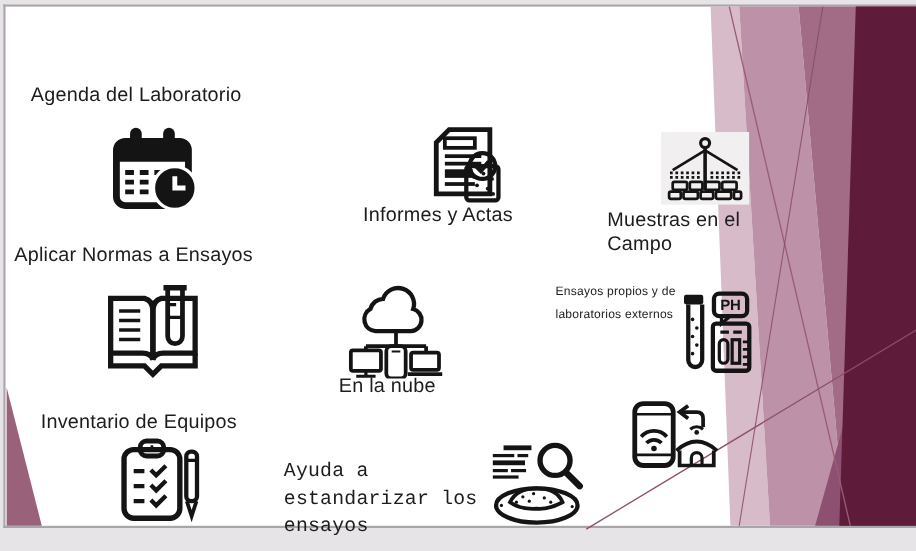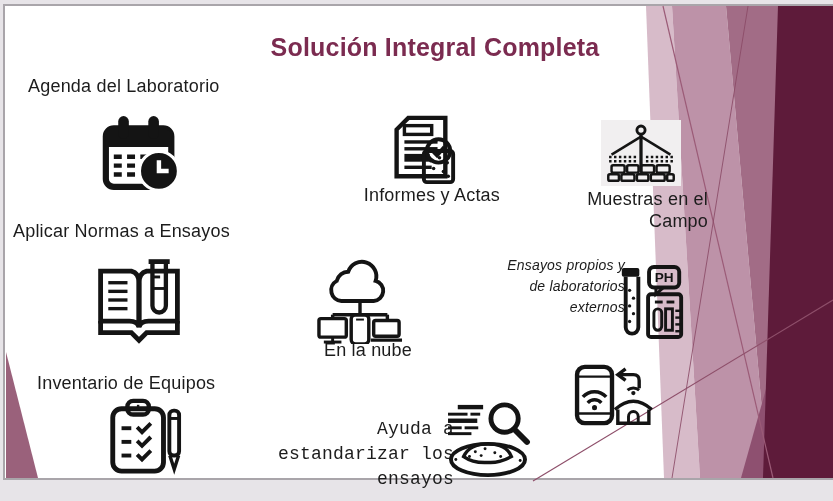--- a/index.html
+++ b/index.html
@@ -26,28 +26,28 @@
   .slide-title{
     left:190px;top:33px;width:490px;
     text-align:center;
     font-size:25px;font-weight:600;letter-spacing:.2px;
     color:var(--title-color,#7b2b50);
   }
   .label{
     font-size:18px;color:#1c1c1c;letter-spacing:.2px;
     white-space:nowrap;
   }
-  .label.wrap{white-space:normal;text-align:right;}
+  .label.wrap{white-space:normal;text-align:left;}
   .lbl-agenda{left:28px;top:76px;text-align:right;}
   .lbl-normas{left:13px;top:221px;}
   .lbl-inventario{left:37px;top:373px;}
   .lbl-informes{left:330px;top:185px;width:170px;}
   .lbl-muestras{left:552px;top:188px;width:156px;line-height:22px;}
   .lbl-nube{left:308px;top:340px;width:104px;}
-  .lbl-ensayos{left:505px;top:255px;width:120px;font-size:14px;line-height:21px;font-style:italic;}
+  .lbl-ensayos{left:505px;top:255px;width:120px;font-size:11px;line-height:21px;}
   .lbl-ayuda{left:258px;top:417px;width:196px;line-height:25px;font-family:Liberation Mono, monospace;}
   .lbl-moviles{left:544px;top:426px;width:132px;line-height:24px;}
   .icon-calendar{left:97px;top:112px;}
   .icon-informes{left:381px;top:112px;}
   .muestras-box{
     left:601px;top:120px;width:80px;height:66px;
     background:#f1eff0;
     display:flex;align-items:center;justify-content:center;
   }
   .icon-book{left:91px;top:254px;}
@@ -71,21 +71,20 @@
     <polygon points="672,6 726,6 768,478 700,478" fill="#bd92a8"></polygon>
     <polygon points="726,6 833,6 833,478 768,478" fill="#a26c86"></polygon>
     <polygon points="833,150 833,478 741,478" fill="#8e5070"></polygon>
     <polygon points="778,6 833,6 833,478 763,478" fill="#5e1b3a"></polygon>
     <line x1="663" y1="6" x2="773" y2="478" stroke="#9b5b77" stroke-width="1.2"></line>
     <line x1="748" y1="6" x2="672" y2="478" stroke="#8a4a66" stroke-width="1" opacity="0.85"></line>
     <line x1="833" y1="300" x2="533" y2="481" stroke="#8e4f6a" stroke-width="1.2"></line>
     <polygon points="6,352 38,478 6,478" fill="#9a617b"></polygon>
   </svg>
 
-  <div class="content-item slide-title">Solución Integral Completa</div>
 
   <div class="content-item label lbl-agenda">Agenda del Laboratorio</div>
   <div class="content-item label wrap lbl-informes">Informes y Actas</div>
   <div class="content-item label wrap lbl-muestras">Muestras en el Campo</div>
   <div class="content-item label lbl-normas">Aplicar Normas a Ensayos</div>
   <div class="content-item label wrap lbl-nube">En la nube</div>
   <div class="content-item label wrap lbl-ensayos">Ensayos propios y de laboratorios externos</div>
   <div class="content-item label lbl-inventario">Inventario de Equipos</div>
   <div class="content-item label wrap lbl-ayuda">Ayuda a estandarizar los ensayos</div>
 

